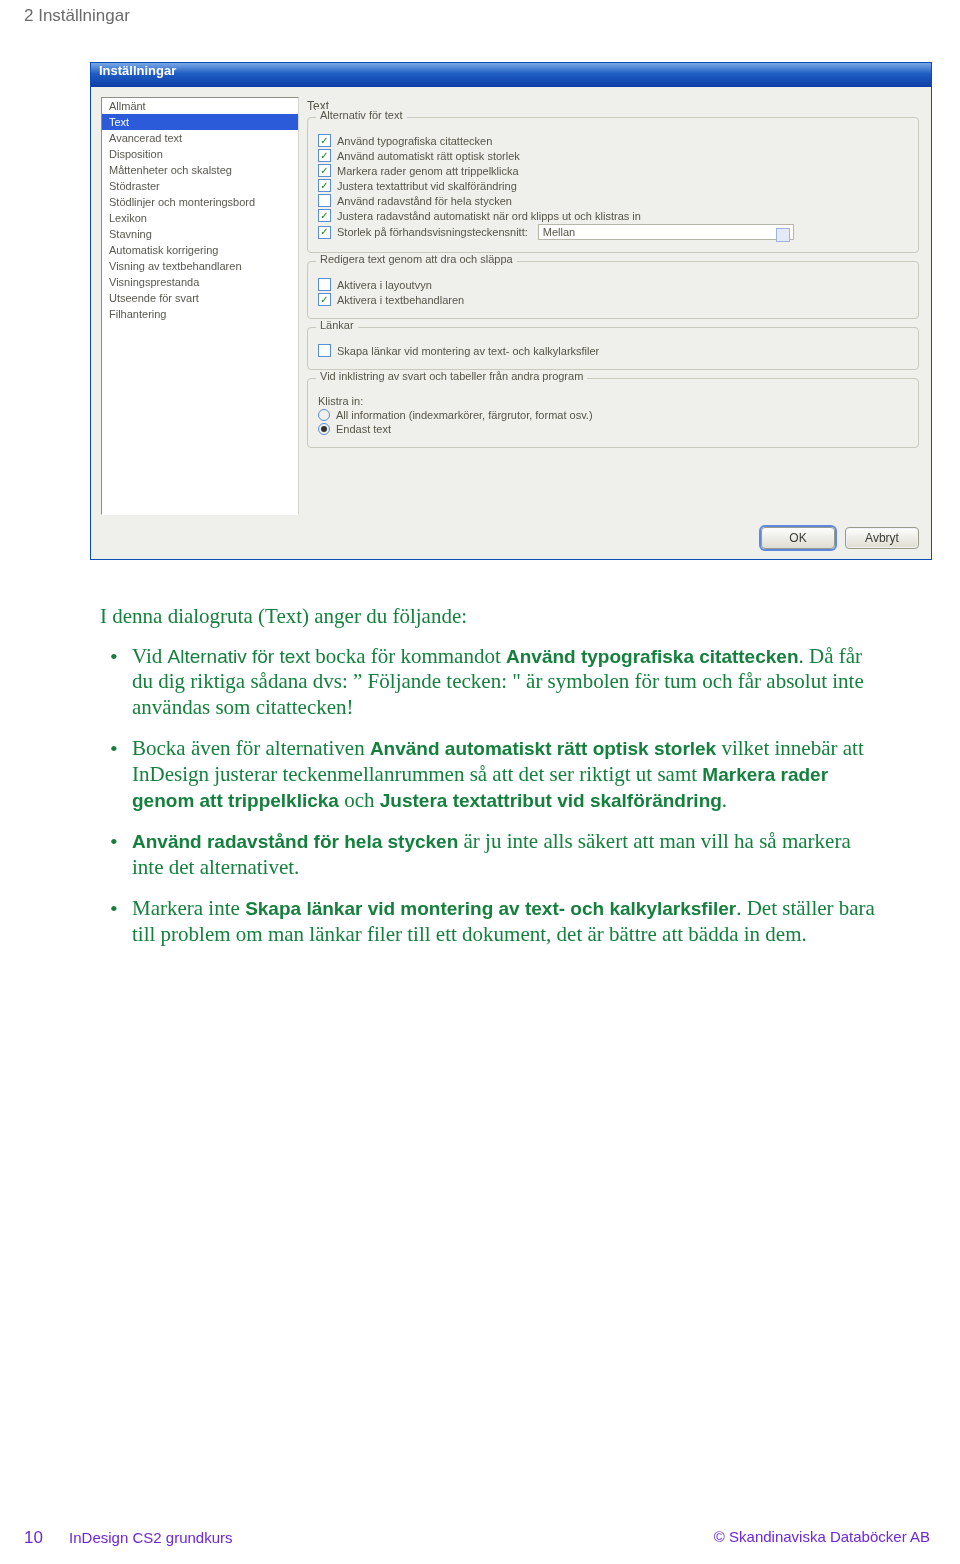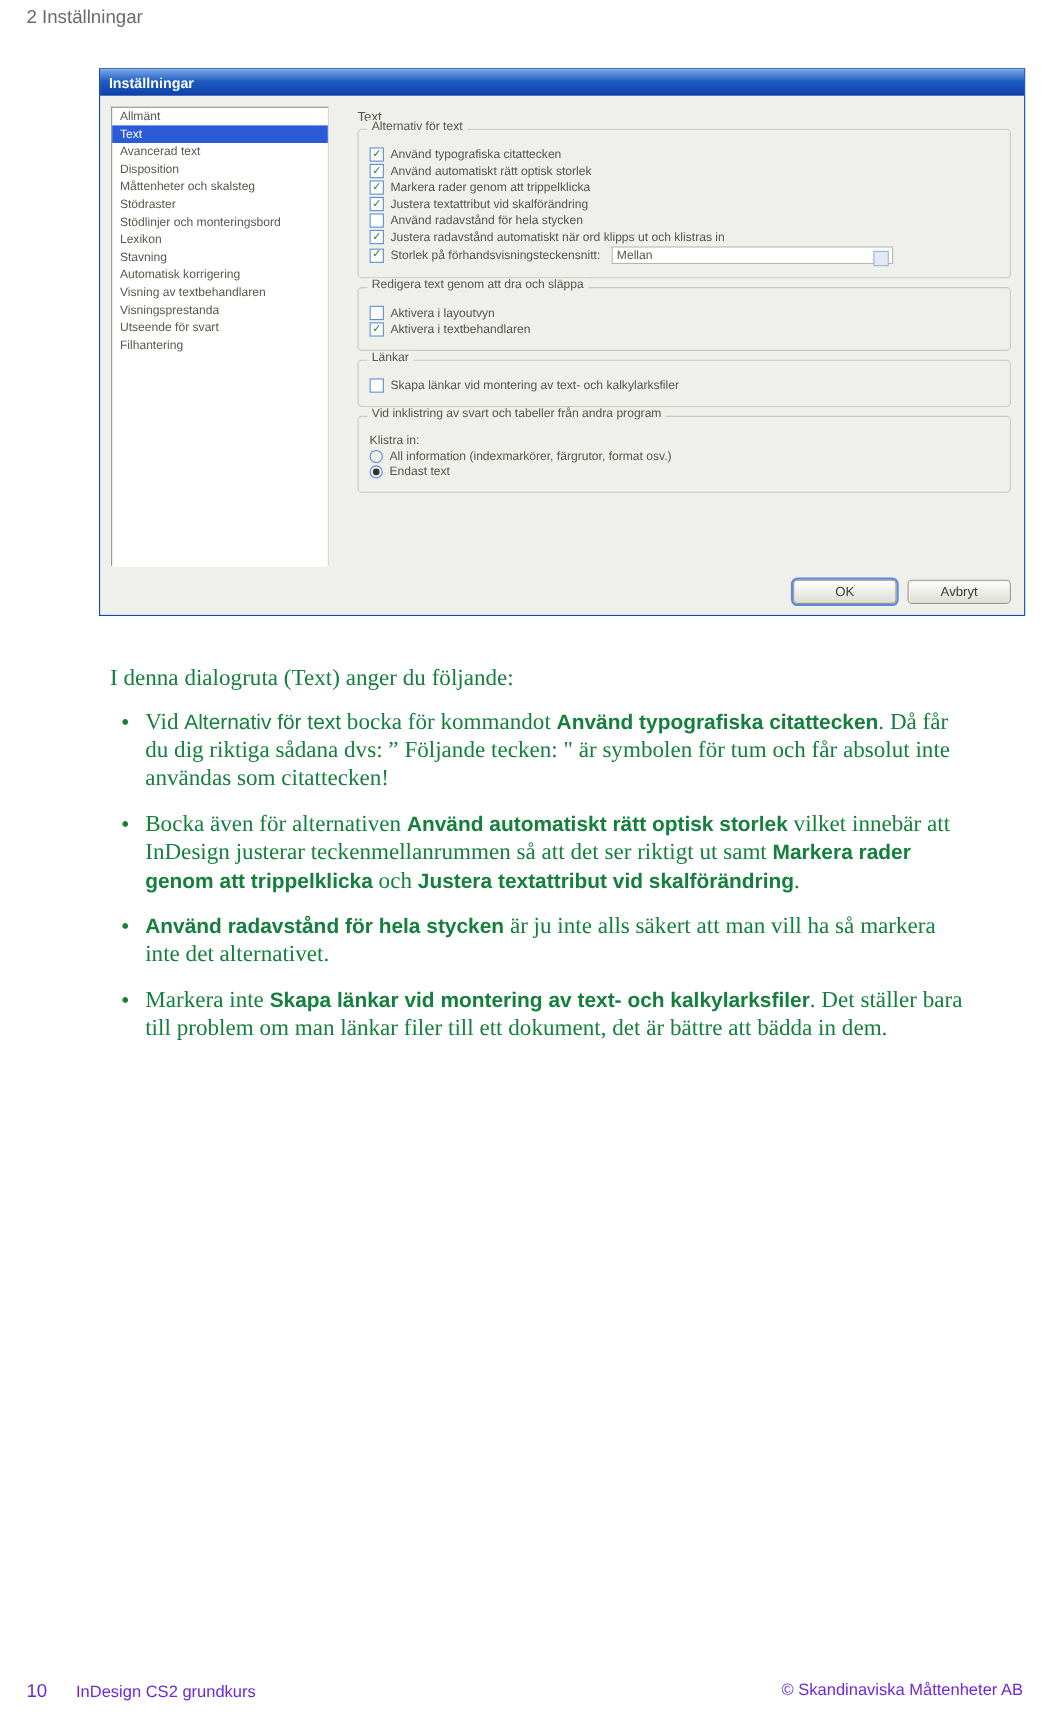--- a/index.html
+++ b/index.html
@@ -22,30 +22,30 @@
     width: 842px;
     border: 1px solid #0a4db5;
     background: #efefec;
     font-size: 12px;
   }
   .titlebar {
     height: 24px;
     background: linear-gradient(180deg,#7aa8e6 0%,#1f5dc3 45%,#0e3ea6 100%);
     color: #fff;
     display: flex;
-    align-items: center;
+    align-items: flex-start;
     padding: 0 8px;
     font-family: Tahoma, sans-serif;
     font-size: 13px;
     font-weight: bold;
   }
   .dlg-body {
     display: flex;
     padding: 10px 10px 6px 10px;
-    gap: 24px;
+    gap: 6px;
   }
   .sidebar-list {
     width: 198px;
     background: #fff;
     border: 1px solid #8f8f85;
     border-bottom-color:#fff;
     border-right-color:#d6d6ce;
     min-height: 418px;
     font-size: 11px;
     color: #58584e;
@@ -129,21 +129,21 @@
     background:#e4e9f6;
     border:1px solid #9cb4e0;
   }
   .btn-row {
     display: flex;
     justify-content: flex-end;
     gap: 10px;
     padding: 6px 12px 10px 10px;
   }
   .wbtn {
-    width: 94px;
+    width: 74px;
     height: 22px;
     border: 1px solid #9a9a8c;
     border-radius: 4px;
     background: linear-gradient(#fefefd,#ddddd1);
     font-size: 12px;
     color: #3a3a34;
     display:inline-flex;align-items:center;justify-content:center;
     box-shadow: 0 0 0 1px #eef1f8 inset;
   }
   .wbtn.primary { box-shadow: 0 0 0 2px #5d8ae0; }
@@ -306,14 +306,14 @@
       <span>Markera inte </span><span class="ss">Skapa länkar vid montering av text- och kalkylarksfiler</span><span>. Det ställer bara till problem om man länkar filer till ett dokument, det är bättre att bädda in dem.</span>
     </li>
   </ul>
 </div>
 
 <div class="footer">
   <div>
     <span class="pg">10</span>
     <span>InDesign CS2 grundkurs</span>
   </div>
-  <div>© Skandinaviska Måttenheter AB</div>
+  <div>© Skandinaviska Databöcker AB</div>
 </div>
 
 </body></html>

